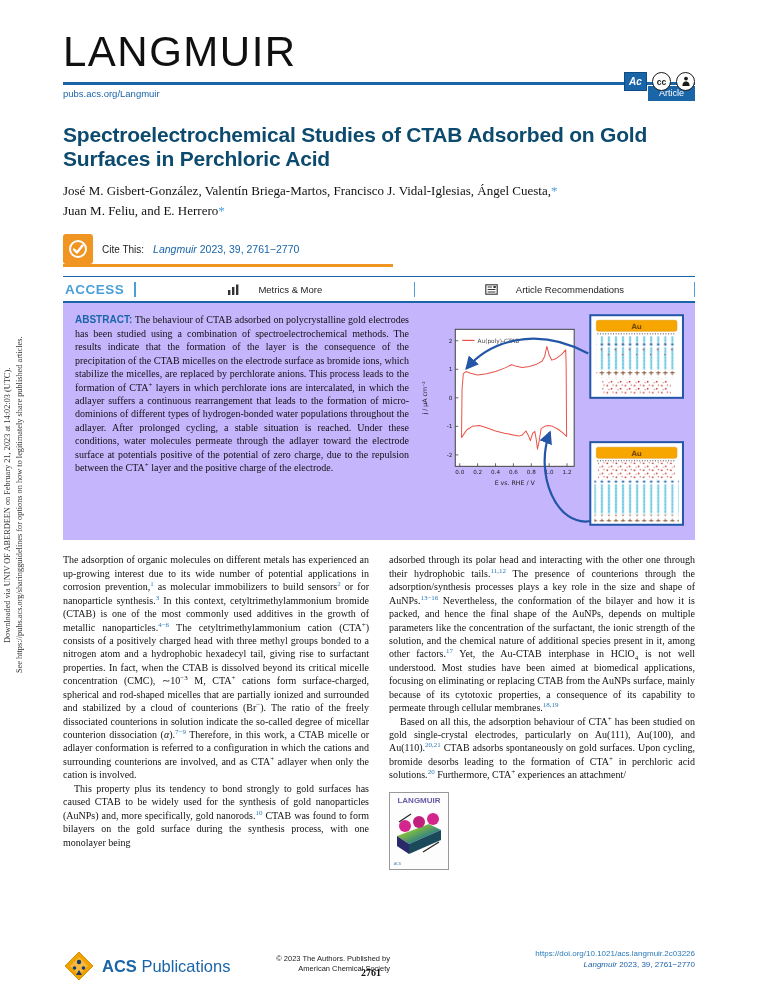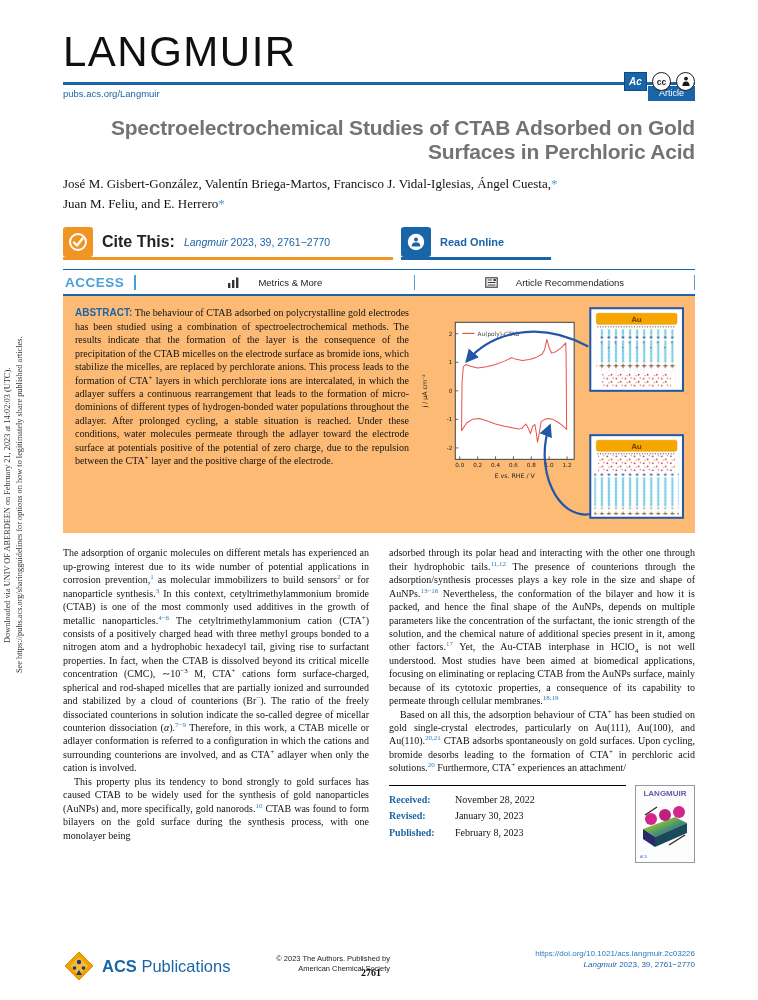--- a/index.html
+++ b/index.html
@@ -21,45 +21,45 @@
      background:#1a65a8;color:#fff;font-family:"Liberation Sans",sans-serif;
      font-size:10px;font-weight:bold;font-style:italic;border:1px solid #0d4b85;}
   .round-badge{display:inline-flex;align-items:center;justify-content:center;width:17px;height:17px;
      border:1.6px solid #1a1a1a;border-radius:50%;font-family:"Liberation Sans",sans-serif;
      font-size:8.5px;font-weight:bold;color:#1a1a1a;background:#fff;text-align:right;}
   .rule-blue{height:2.5px;background:#1a65a8;margin-top:6px;}
   .url-row{display:flex;justify-content:space-between;align-items:center;margin-top:1px;}
   .journal-url{font-family:"Liberation Sans",sans-serif;font-size:9.5px;color:#1a65a8;text-decoration:none;cursor:pointer;}
   .article-badge{font-family:"Liberation Sans",sans-serif;font-size:9px;color:#fff;background:#1a65a8;padding:2px 11px 3px;}
 
-  h1{font-family:"Liberation Sans",sans-serif;font-size:21px;line-height:1.18;margin:15px 0 9px;
-     color:#737373;font-weight:bold;letter-spacing:-0.2px;text-align:right;}
+  h1{font-family:"Liberation Sans",sans-serif;font-size:21px;line-height:1.18;margin:22px 0 9px;
+     color:#0c4a6e;font-weight:bold;letter-spacing:-0.2px;}
   .authors{font-size:13px;line-height:1.55;color:#111;}
   .star{color:#4a9fd8;}
 
   
   .cite-row{display:flex;margin-top:13px;gap:8px;font-family:"Liberation Sans",sans-serif;align-items:stretch;}
   .cite-this{width:330px;border-bottom:3px solid #f09422;display:flex;align-items:center;gap:9px;cursor:pointer;}
   .read-online{width:150px;border-bottom:3px solid #1a65a8;display:flex;align-items:center;gap:9px;cursor:pointer;}
   .sq-icon{width:30px;height:30px;border-radius:3px;display:flex;align-items:center;justify-content:center;flex:0 0 30px;}
   .cite-icon{background:#f09422;}
   .ro-icon{background:#1a65a8;}
-  .cite-label{font-weight:bold;font-size:16px;color:#222;}
+  .cite-label{font-weight:normal;font-size:10px;color:#222;}
   .cite-ref{font-size:10.5px;color:#1a65a8;}
   .ro-label{font-weight:bold;font-size:11px;color:#1a65a8;}
 
   
   .access-row{margin-top:9px;border-top:1.5px solid #1a65a8;display:flex;align-items:center;
      font-family:"Liberation Sans",sans-serif;font-size:9.5px;height:24px;}
   .access{color:#4a9fd8;font-weight:bold;font-size:13.5px;letter-spacing:.5px;padding:0 10px 0 2px;cursor:pointer;}
   .vbar{width:1.5px;height:15px;background:#4a9fd8;}
   .hub-item{flex:1;display:flex;align-items:center;justify-content:center;gap:18px;color:#222;cursor:pointer;}
 
   
-  .abstract-box{background:#fdba74;border-top:2.5px solid #1a65a8;padding:10px 8px 6px 12px;display:flex;gap:6px;}
+  .abstract-box{background:#c4b5fd;border-top:2.5px solid #1a65a8;padding:10px 8px 6px 12px;display:flex;gap:6px;}
   .abstract-text{width:348px;font-size:10px;line-height:1.345;text-align:justify;color:#111;}
   .abs-label{font-family:"Liberation Sans",sans-serif;color:#1a65a8;font-size:10px;font-weight:bold;}
   .toc-figure{width:272px;flex:0 0 272px;}
 
   
   .columns{display:flex;gap:20px;margin-top:13px;}
   .col{width:306px;font-size:10px;line-height:1.345;text-align:justify;color:#111;}
   h2{font-family:"Liberation Sans",sans-serif;color:#1a65a8;font-size:12.5px;margin:3px 0 8px;font-weight:bold;}
   p{margin:0;}
   p.indent{text-indent:11px;}
@@ -127,30 +127,20 @@
   <div class="cite-row">
     <div class="cite-this">
       <span class="sq-icon cite-icon">
         <svg width="20" height="20" viewBox="0 0 20 20">
           <circle cx="10" cy="10" r="8" fill="none" stroke="#fff" stroke-width="2"></circle>
           <path d="M6 10.5 L9 13.5 L14.5 6.5" fill="none" stroke="#fff" stroke-width="2.4" stroke-linecap="round" stroke-linejoin="round"></path>
         </svg>
       </span>
       <span class="cite-label">Cite This:</span>
       <span class="cite-ref"><i>Langmuir</i> 2023, 39, 2761−2770</span>
-    </div>
-    <div class="read-online">
-      <span class="sq-icon ro-icon">
-        <svg width="20" height="20" viewBox="0 0 20 20">
-          <circle cx="10" cy="10" r="8.2" fill="#fff"></circle>
-          <circle cx="10" cy="7.4" r="2" fill="#1a65a8"></circle>
-          <path d="M5.6 14.5 C5.6 11.4 7.4 10.2 10 10.2 C12.6 10.2 14.4 11.4 14.4 14.5 Z" fill="#1a65a8"></path>
-        </svg>
-      </span>
-      <span class="ro-label">Read Online</span>
     </div>
   </div>
 
   <div class="access-row">
     <span class="access">ACCESS</span>
     <span class="vbar"></span>
     <span class="hub-item">
       <svg width="13" height="11" viewBox="0 0 13 11">
         <rect x="1" y="6" width="2.4" height="5" fill="#333"></rect>
         <rect x="5" y="3" width="2.4" height="8" fill="#333"></rect>
@@ -271,34 +261,20 @@
     <div class="col">
       <p>The adsorption of organic molecules on different metals has experienced an up-growing interest due to its wide number of potential applications in corrosion prevention,<sup class="r">1</sup> as molecular immobilizers to build sensors<sup class="r">2</sup> or for nanoparticle synthesis.<sup class="r">3</sup> In this context, cetyltrimethylammonium bromide (CTAB) is one of the most commonly used additives in the growth of metallic nanoparticles.<sup class="r">4−6</sup> The cetyltrimethylammonium cation (CTA<sup>+</sup>) consists of a positively charged head with three methyl groups bonded to a nitrogen atom and a hydrophobic hexadecyl tail, giving rise to surfactant properties. In fact, when the CTAB is dissolved beyond its critical micelle concentration (CMC), ∼10<sup>−3</sup> M, CTA<sup>+</sup> cations form surface-charged, spherical and rod-shaped micelles that are partially ionized and surrounded and stabilized by a cloud of counterions (Br<sup>−</sup>). The ratio of the freely dissociated counterions in solution indicate the so-called degree of micellar counterion dissociation (<i>α</i>).<sup class="r">7−9</sup> Therefore, in this work, a CTAB micelle or adlayer conformation is referred to a configuration in which the cations and surrounding counterions are involved, and as CTA<sup>+</sup> adlayer when only the cation is involved.</p>
       <p class="indent">This property plus its tendency to bond strongly to gold surfaces has caused CTAB to be widely used for the synthesis of gold nanoparticles (AuNPs) and, more specifically, gold nanorods.<sup class="r">10</sup> CTAB was found to form bilayers on the gold surface during the synthesis process, with one monolayer being</p>
     </div>
 
     <div class="col">
       <p>adsorbed through its polar head and interacting with the other one through their hydrophobic tails.<sup class="r">11,12</sup> The presence of counterions through the adsorption/synthesis processes plays a key role in the size and shape of AuNPs.<sup class="r">13−16</sup> Nevertheless, the conformation of the bilayer and how it is packed, and hence the final shape of the AuNPs, depends on multiple parameters like the concentration of the surfactant, the ionic strength of the solution, and the chemical nature of additional species present in it, among other factors.<sup class="r">17</sup> Yet, the Au-CTAB interphase in HClO<sub>4</sub> is not well understood. Most studies have been aimed at biomedical applications, focusing on eliminating or replacing CTAB from the AuNPs surface, mainly because of its cytotoxic properties, a consequence of its capability to permeate through cellular membranes.<sup class="r">18,19</sup></p>
       <p class="indent">Based on all this, the adsorption behaviour of CTA<sup>+</sup> has been studied on gold single-crystal electrodes, particularly on Au(111), Au(100), and Au(110).<sup class="r">20,21</sup> CTAB adsorbs spontaneously on gold surfaces. Upon cycling, bromide desorbs leading to the formation of CTA<sup>+</sup> in perchloric acid solutions.<sup class="r">20</sup> Furthermore, CTA<sup>+</sup> experiences an attachment/</p>
 
       <div class="dates-wrap">
-        <div class="dates">
-          <div class="date-row">
-            <span class="date-label">Received:</span>
-            <span>November 28, 2022</span>
-          </div>
-          <div class="date-row">
-            <span class="date-label">Revised:</span>
-            <span>January 30, 2023</span>
-          </div>
-          <div class="date-row">
-            <span class="date-label">Published:</span>
-            <span>February 8, 2023</span>
-          </div>
-        </div>
 
         <div class="cover">
           <svg width="60" height="78" viewBox="0 0 60 78">
             <rect x="0.5" y="0.5" width="59" height="77" fill="#fdfdfd" stroke="#999" stroke-width="1"></rect>
             <text x="30" y="11" text-anchor="middle" font-family="Liberation Sans, sans-serif" font-size="8" font-weight="bold" fill="#6a5aa8">LANGMUIR</text>
             <polygon points="8,44 40,32 52,38 20,52" fill="url(#covgrad)"></polygon>
             <polygon points="8,44 20,52 20,62 8,54" fill="#2a2a6a"></polygon>
             <polygon points="20,52 52,38 52,48 20,62" fill="#1a4a5a"></polygon>
             <circle cx="16" cy="34" r="6" fill="#d4258c"></circle>
             <circle cx="30" cy="30" r="6" fill="#c01f7e"></circle>

